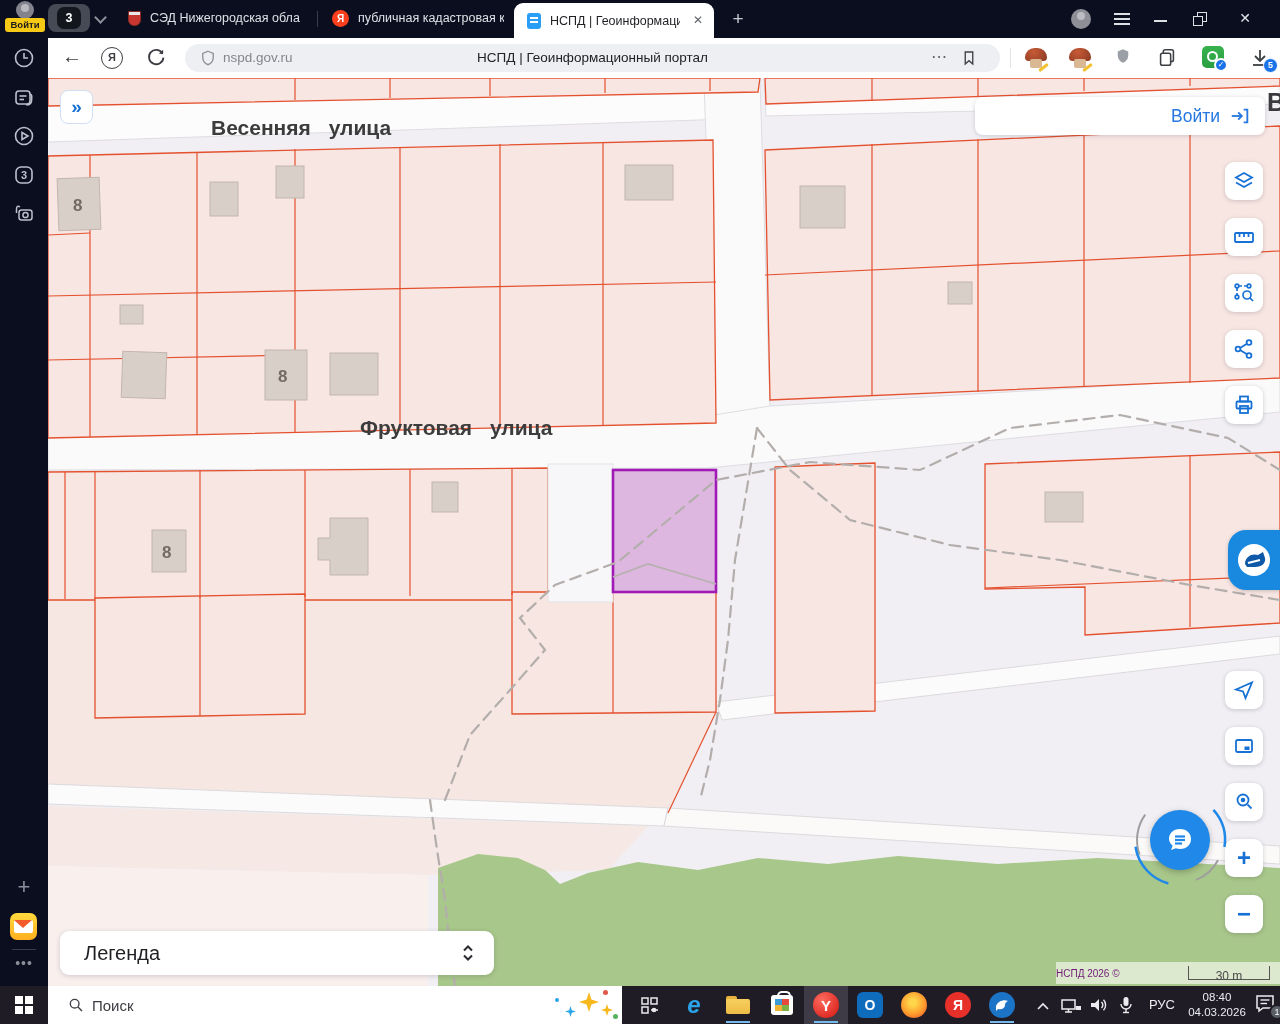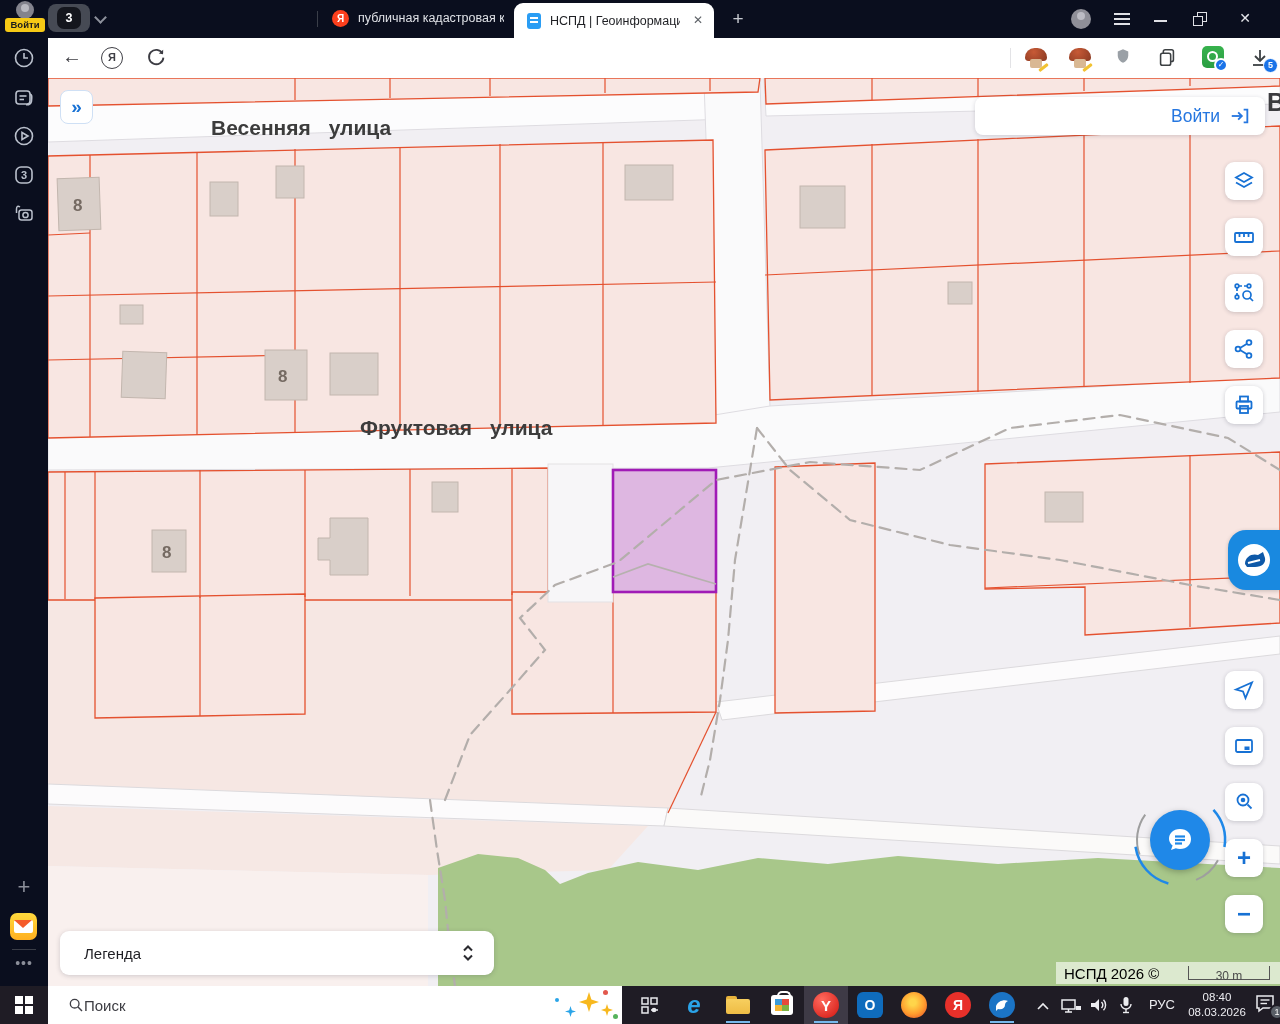--- a/index.html
+++ b/index.html
@@ -93,32 +93,32 @@
     box-shadow:0 1px 4px rgba(40,40,60,.18); display:flex; align-items:center; justify-content:flex-end; gap:9px; padding-right:14px; }
   #login-panel span { color:#2677e0; font-size:17.5px; }
   #partial-letter { position:absolute; left:1219px; top:10px; font-size:25px; font-weight:bold; color:#3b3b3f; }
   .zoomchar { color:#1771d4; font-size:24px; font-weight:bold; line-height:1; }
   #chat-widget { position:absolute; left:1082px; top:712px; width:100px; height:100px; }
   #chat-circle { position:absolute; left:20px; top:20px; width:60px; height:60px; border-radius:50%; background:#1f88e8; display:flex; align-items:center; justify-content:center; box-shadow:0 2px 6px rgba(0,0,0,.25);}
   #nspd-tab { position:absolute; left:1180px; top:452px; width:52px; height:60px; background:#1989e0; border-radius:18px 0 0 18px;
     display:flex; align-items:center; justify-content:center; box-shadow:0 1px 4px rgba(0,0,0,.2);}
   #legend-bar { position:absolute; left:12px; top:853px; width:434px; height:44px; background:#fff; border-radius:9px;
     box-shadow:0 1px 5px rgba(40,40,60,.2); display:flex; align-items:center; }
-  #legend-bar span { font-size:15px; color:#1f1f24; margin-left:24px; }
+  #legend-bar span { font-size:20px; color:#1f1f24; margin-left:24px; }
   #legend-toggle { position:absolute; right:14px; top:10px; }
   #attribution { position:absolute; left:1008px; top:884px; width:224px; height:22px; background:rgba(252,253,250,.62); display:flex; align-items:center; }
-  #attr-text { font-size:15px; color:#000000; margin-left:8px; white-space:nowrap;}
+  #attr-text { font-size:10px; color:#701a75; white-space:nowrap;}
   #scale-box { position:absolute; right:10px; top:4px; width:82px; height:14px; border-left:1px solid #555; border-right:1px solid #555; border-bottom:1px solid #555; text-align:center; }
   #scale-box span { font-size:12px; color:#4a4a4a; line-height:12px; display:inline-block; }
 
   
   #taskbar { position:absolute; left:0; top:986px; width:1280px; height:38px; background:#1f1c25; }
   #start-btn { position:absolute; left:0; top:0; width:48px; height:38px; display:flex; align-items:center; justify-content:center; }
   #tb-search { position:absolute; left:48px; top:0; width:574px; height:38px; background:#fff; display:flex; align-items:center; }
-  #tb-search .q { font-size:15px; color:#3c3c42; }
+  #tb-search .q { font-size:15px; color:#3c3c42; margin-left:8px; }
   #sparkles { position:absolute; left:505px; top:4px; width:64px; height:30px; }
   .star4 { position:absolute; background:#f7b81e; clip-path:polygon(50% 0,62% 38%,100% 50%,62% 62%,50% 100%,38% 62%,0 50%,38% 38%); }
   .dot { position:absolute; border-radius:50%; }
   .tb-ico { position:absolute; top:0; width:44px; height:38px; display:flex; align-items:center; justify-content:center; }
   .tb-ico.running::after { content:""; position:absolute; left:10px; bottom:1px; width:24px; height:2px; background:#76b9ed; }
   #ico-ybrowser { background:#3e3a46; }
   .appcircle { width:26px; height:26px; border-radius:50%; display:flex; align-items:center; justify-content:center; font-weight:bold; }
   #tray { position:absolute; left:1036px; top:0; height:38px; }
   #tray-lang { position:absolute; left:106px; top:0; width:40px; line-height:38px; text-align:center; font-size:13px; color:#ececf0; }
   #tray-clock { position:absolute; left:148px; top:4px; width:66px; text-align:center; font-size:11.5px; color:#ececf0; line-height:14.5px; }
@@ -137,20 +137,24 @@
 <body>
 
 <div id="topbar">
   <div id="profile-avatar"></div>
   <div id="profile-login">Войти</div>
   <div id="tab-chip">
     <div id="tab-chip-num">3</div>
   </div>
   <div id="tab-chip-chevron"></div>
 
+  <div class="tab" id="tab-1">
+    <div class="fav"></div>
+    <div class="tab-label">СЭД Нижегородская обла</div>
+  </div>
   <div class="tab-divider" style="left:317px;"></div>
   <div class="tab" id="tab-2">
     <div class="fav">Я</div>
     <div class="tab-label">публичная кадастровая к</div>
   </div>
   <div id="tab-active">
     <div class="fav"></div>
     <div class="tab-label">НСПД | Геоинформаци</div>
     <div id="tab-close">✕</div>
   </div>
@@ -171,20 +175,35 @@
 </div>
 
 <div id="toolbar">
   <div id="nav-back">←</div>
   <div id="ya-service">Я</div>
   <div id="nav-reload">
     <svg width="20" height="20" viewBox="0 0 20 20">
         <path d="M16.5 6.5 A7.2 7.2 0 1 0 17.4 10.6" fill="none" stroke="#3c3c43" stroke-width="1.8"></path>
         <path d="M17.2 2.8 L17 7.2 L12.8 6.4 Z" fill="#3c3c43"></path>
       </svg>
+  </div>
+  <div id="url-pill">
+    <div id="url-shield">
+      <svg width="18" height="18" viewBox="0 0 24 24">
+          <path d="M12 3 L19 6 V11 C19 16 16 19.5 12 21 C8 19.5 5 16 5 11 V6 Z" fill="none" stroke="#8d9196" stroke-width="1.8"></path>
+        </svg>
+    </div>
+    <div id="url-text">nspd.gov.ru</div>
+    <div id="page-title">НСПД | Геоинформационный портал</div>
+    <div id="url-dots">⋯</div>
+    <div id="url-bookmark">
+      <svg width="18" height="18" viewBox="0 0 24 24">
+          <path d="M7 4 H17 V20 L12 15.5 L7 20 Z" fill="none" stroke="#3f4146" stroke-width="1.8"></path>
+        </svg>
+    </div>
   </div>
   <div id="tb-divider"></div>
   <div class="ext" style="left:976px;">
     <div class="mushroom">
         <div class="cap"></div>
         <div class="stem"></div>
         <div class="pencil"></div>
       </div>
   </div>
   <div class="ext" style="left:1020px;">
@@ -588,21 +607,21 @@
       <svg width="16" height="18" viewBox="0 0 16 18">
           <rect x="5.5" y="1" width="5" height="9" rx="2.5" fill="#ececf0"></rect>
           <path d="M3 8 A5 5 0 0 0 13 8" fill="none" stroke="#ececf0" stroke-width="1.4"></path>
           <line x1="8" y1="13" x2="8" y2="16" stroke="#ececf0" stroke-width="1.4"></line>
           <line x1="5" y1="16.5" x2="11" y2="16.5" stroke="#ececf0" stroke-width="1.4"></line>
         </svg>
     </div>
     <div id="tray-lang">РУС</div>
     <div id="tray-clock">
       <div>08:40</div>
-      <div>08.03.2026</div>
+      <div>04.03.2026</div>
     </div>
     <div id="tray-notif">
       <svg width="22" height="20" viewBox="0 0 22 20">
         <path d="M3 2 H19 V14 H9 L5 17 V14 H3 Z" fill="none" stroke="#ececf0" stroke-width="1.5"></path>
         <line x1="6.5" y1="6" x2="15.5" y2="6" stroke="#ececf0" stroke-width="1.4"></line>
         <line x1="6.5" y1="9.5" x2="13" y2="9.5" stroke="#ececf0" stroke-width="1.4"></line>
       </svg>
       <div id="notif-badge">1</div>
     </div>
   </div>

